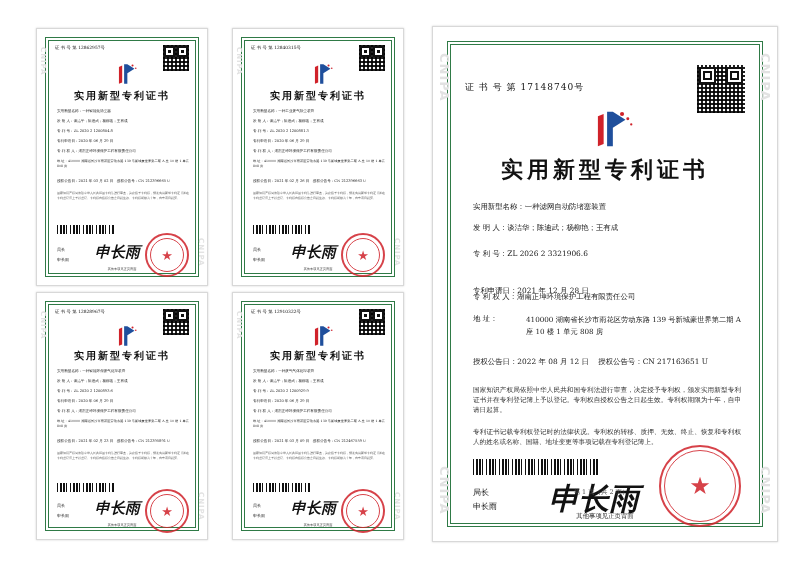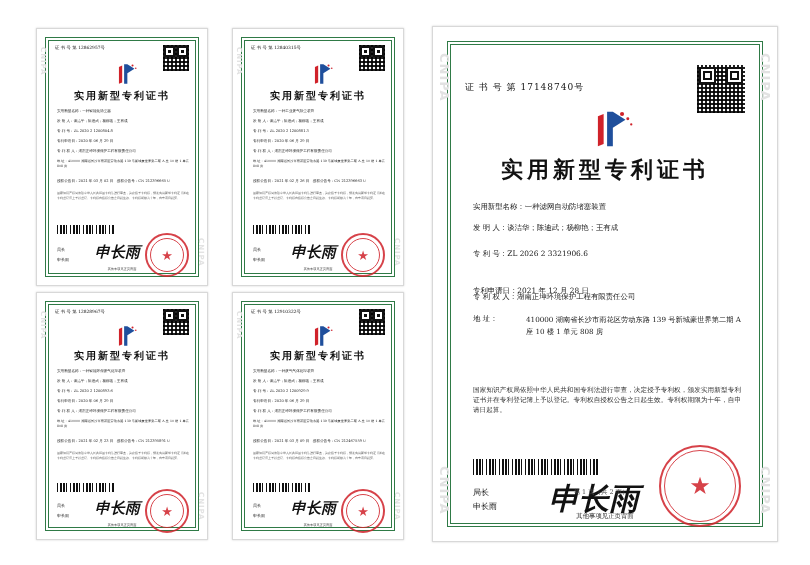--- a/index.html
+++ b/index.html
@@ -458,22 +458,27 @@
     </div>
     <div class="fieldline" style="left:40px; top:265px; font-size:7.4px;">
       <span>专 利 权 人：</span><span>湖南正坤环境保护工程有限责任公司</span>
     </div>
 
     <div class="fieldline" style="left:40px; top:287px; font-size:7.4px;">
       <span>地      址：</span>
     </div>
     <div class="para" style="left:93px; top:287px; width:215px; font-size:7.2px; line-height:1.6;">410000 湖南省长沙市雨花区劳动东路 139 号新城豪世界第二期 A 座 10 楼 1 单元 808 房</div>
 
+    <div class="fieldline" style="left:40px; top:330px; font-size:7.4px;">
+      <span>授权公告日：</span><span>2022 年 08 月 12 日</span>
+      &nbsp;&nbsp;&nbsp;<span>授权公告号：</span><span>CN 217163651 U</span>
+    </div>
 
     <div class="para" style="left:40px; top:358px; width:268px; font-size:6.6px; color:#333;">国家知识产权局依照中华人民共和国专利法进行审查，决定授予专利权，颁发实用新型专利证书并在专利登记簿上予以登记。专利权自授权公告之日起生效。专利权期限为十年，自申请日起算。</div>
+    <div class="para" style="left:40px; top:400px; width:268px; font-size:6.6px; color:#333;">专利证书记载专利权登记时的法律状况。专利权的转移、质押、无效、终止、恢复和专利权人的姓名或名称、国籍、地址变更等事项记载在专利登记簿上。</div>
 
     <div class="barcode" style="left:40px; top:432px; width:126px; height:16px;"></div>
 
     <div class="sig" style="left:40px; top:460px; font-size:8px;">局长</div>
     <div class="sig" style="left:40px; top:474px; font-size:8px;">申长雨</div>
     <div class="handwriting" style="left:116px; top:452px; font-size:30px;">申长雨</div>
 
     <div class="seal" style="right:36px; top:418px; width:82px; height:82px;">
       <div class="ring-text"></div>
       <div class="star" style="font-size:24px;">★</div>

